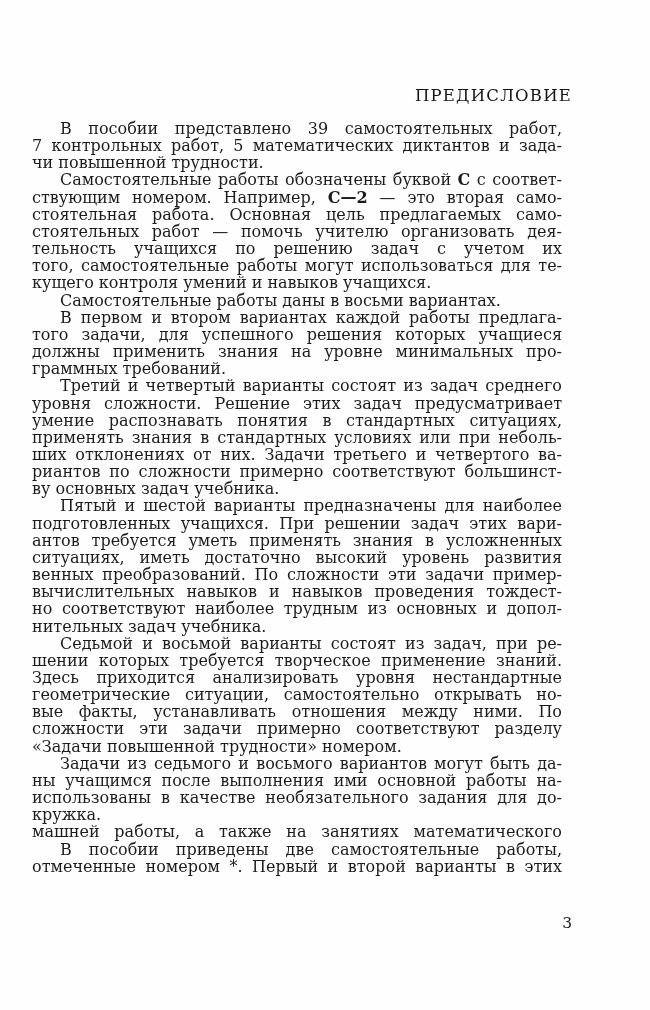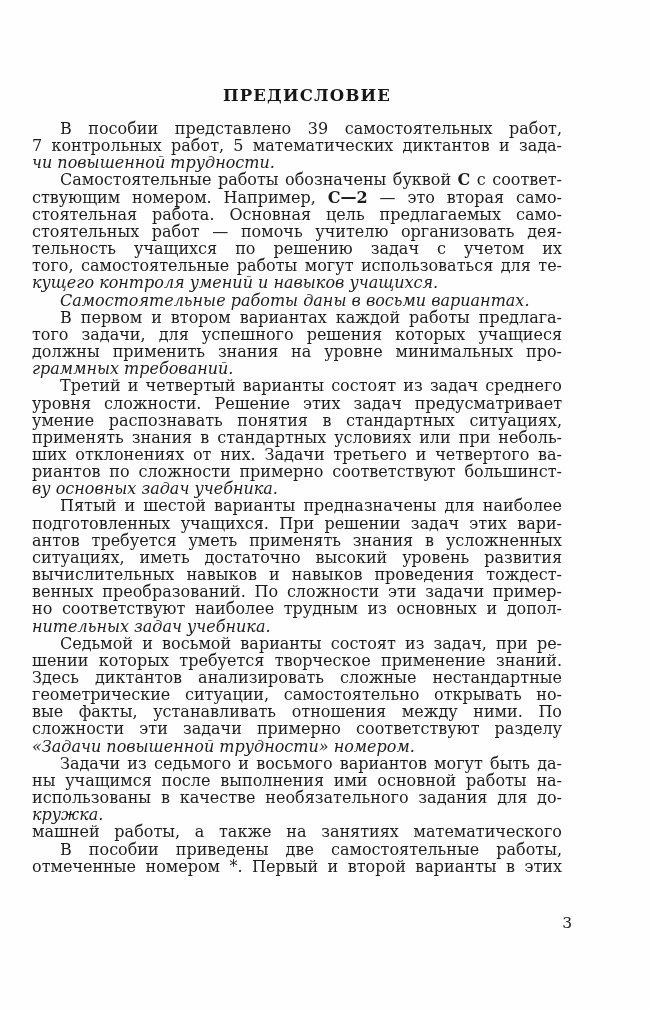--- a/index.html
+++ b/index.html
@@ -14,23 +14,23 @@
     background: #fefefe;
     overflow: hidden;
     font-family: "DejaVu Serif", "Liberation Serif", serif;
     color: #1c1c1c;
   }
   .title {
     position: absolute;
     top: 86px;
     left: 42px;
     width: 530px;
-    text-align: center;
+    text-align: right;
     font-size: 16.5px;
-    font-weight: bold;
+    font-weight: normal;
     letter-spacing: 1.2px;
     color: #161616;
   }
   .body-text {
     position: absolute;
     top: 120px;
     left: 32px;
     width: 530px;
     font-size: 16px;
     line-height: 17.15px;
@@ -45,21 +45,20 @@
     white-space: nowrap;
     
     white-space: normal;
   }
   .line.indent {
     padding-left: 28px;
   }
   .line.last {
     text-align: left;
     text-align-last: left;
-    font-style: italic;
   }
   .b {
     font-weight: bold;
   }
   .page-number {
     position: absolute;
     top: 914px;
     left: 42px;
     width: 530px;
     text-align: right;
@@ -104,29 +103,29 @@
         <div class="line"><span>применять знания в стандартных условиях или при неболь-</span></div>
         <div class="line"><span>ших отклонениях от них. Задачи третьего и четвертого ва-</span></div>
         <div class="line"><span>риантов по сложности примерно соответствуют большинст-</span></div>
         <div class="line last"><span>ву основных задач учебника.</span></div>
       </div>
       <div class="paragraph">
         <div class="line indent"><span>Пятый и шестой варианты предназначены для наиболее</span></div>
         <div class="line"><span>подготовленных учащихся. При решении задач этих вари-</span></div>
         <div class="line"><span>антов требуется уметь применять знания в усложненных</span></div>
         <div class="line"><span>ситуациях, иметь достаточно высокий уровень развития</span></div>
+        <div class="line"><span>венных преобразований. По сложности эти задачи пример-</span></div>
         <div class="line"><span>вычислительных навыков и навыков проведения тождест-</span></div>
-        <div class="line"><span>венных преобразований. По сложности эти задачи пример-</span></div>
         <div class="line"><span>но соответствуют наиболее трудным из основных и допол-</span></div>
         <div class="line last"><span>нительных задач учебника.</span></div>
       </div>
       <div class="paragraph">
         <div class="line indent"><span>Седьмой и восьмой варианты состоят из задач, при ре-</span></div>
         <div class="line"><span>шении которых требуется творческое применение знаний.</span></div>
-        <div class="line"><span>Здесь диктантов анализировать сложные нестандартные</span></div>
+        <div class="line"><span>Здесь приходится анализировать уровня нестандартные</span></div>
         <div class="line"><span>геометрические ситуации, самостоятельно открывать но-</span></div>
         <div class="line"><span>вые факты, устанавливать отношения между ними. По</span></div>
         <div class="line"><span>сложности эти задачи примерно соответствуют разделу</span></div>
         <div class="line last"><span>«Задачи повышенной трудности» номером.</span></div>
       </div>
       <div class="paragraph">
         <div class="line indent"><span>Задачи из седьмого и восьмого вариантов могут быть да-</span></div>
         <div class="line"><span>ны учащимся после выполнения ими основной работы на-</span></div>
         <div class="line"><span>использованы в качестве необязательного задания для до-</span></div>
         <div class="line last"><span>кружка.</span></div>

